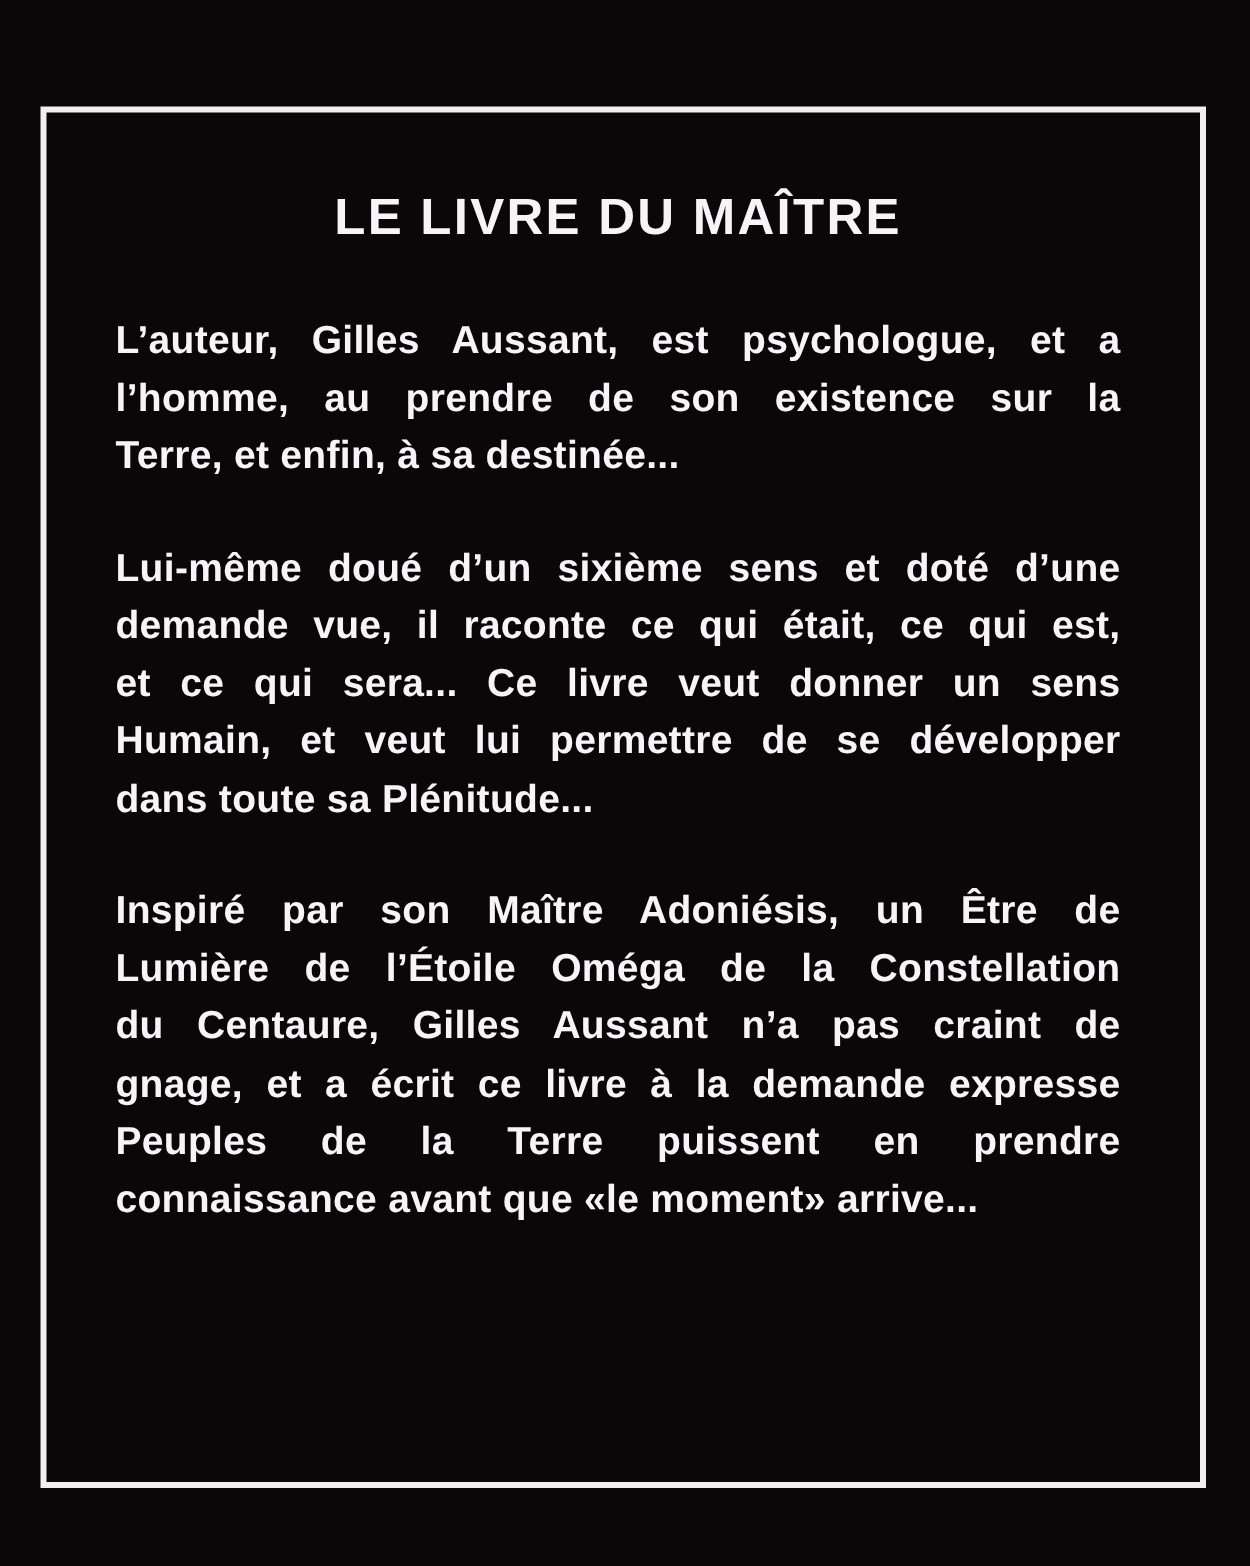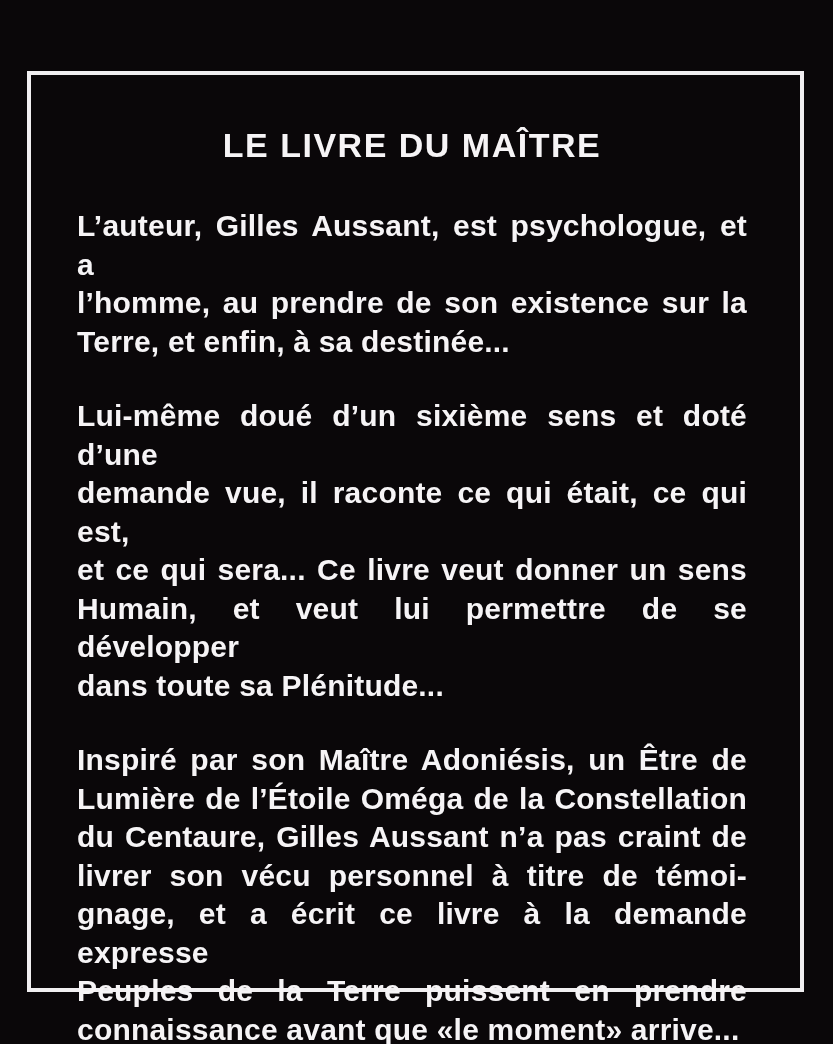--- a/index.html
+++ b/index.html
@@ -44,21 +44,21 @@
     font-size: 34px;
     font-weight: 700;
     letter-spacing: 1.5px;
     line-height: 44px;
     margin-bottom: 40px;
   }
   .para {
     margin-bottom: 36px;
   }
   .line {
-    font-size: 30px;
+    font-size: 26px;
     font-weight: 700;
     line-height: 38.5px;
     letter-spacing: 0.2px;
     text-align: justify;
     text-align-last: justify;
     white-space: normal;
   }
   .line.para-last {
     text-align-last: left;
   }
@@ -83,21 +83,20 @@
         <div class="line">demande vue, il raconte ce qui était, ce qui est,</div>
         <div class="line">et ce qui sera... Ce livre veut donner un sens</div>
         <div class="line">Humain, et veut lui permettre de se développer</div>
         <div class="line para-last">dans toute sa Plénitude...</div>
       </div>
 
       <div class="para">
         <div class="line">Inspiré par son Maître Adoniésis, un Être de</div>
         <div class="line">Lumière de l’Étoile Oméga de la Constellation</div>
         <div class="line">du Centaure, Gilles Aussant n’a pas craint de</div>
-        <div class="line">livrer son vécu personnel à titre de témoi-</div>
         <div class="line">gnage, et a écrit ce livre à la demande expresse</div>
         <div class="line">Peuples de la Terre puissent en prendre</div>
         <div class="line para-last">connaissance avant que «le moment» arrive...</div>
       </div>
 
     </div>
   </div>
 </div>
 
 </body></html>

